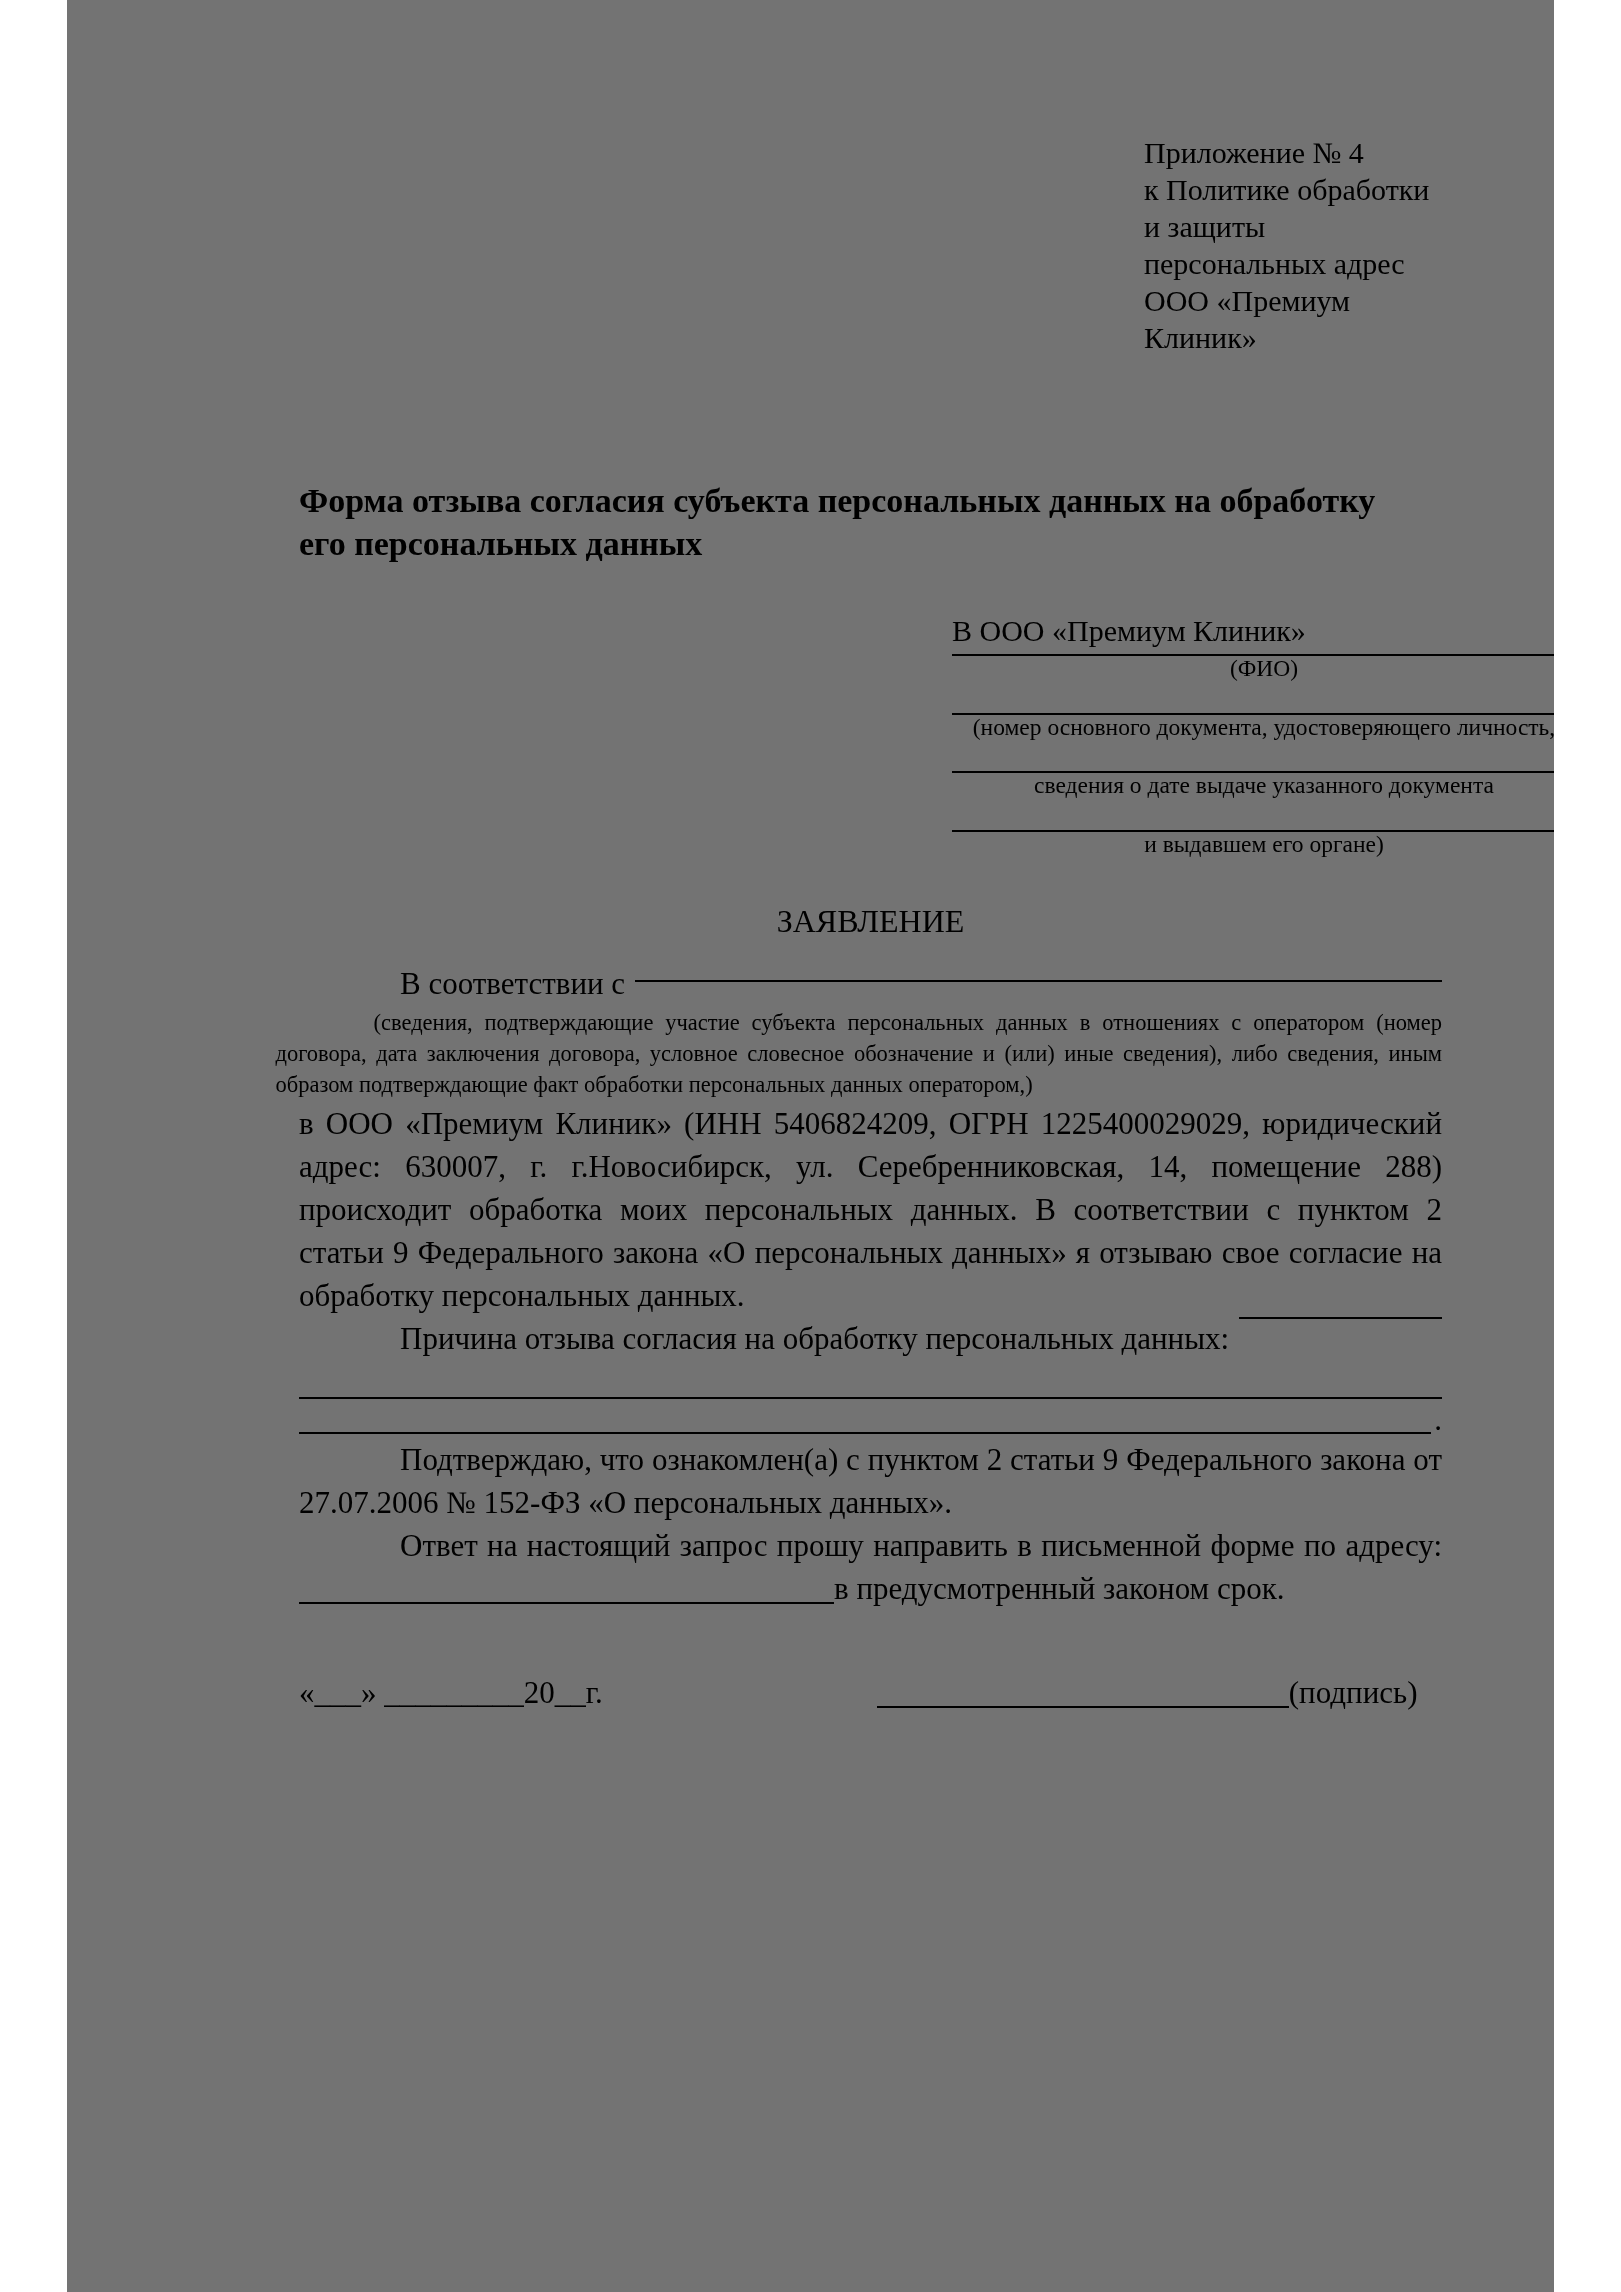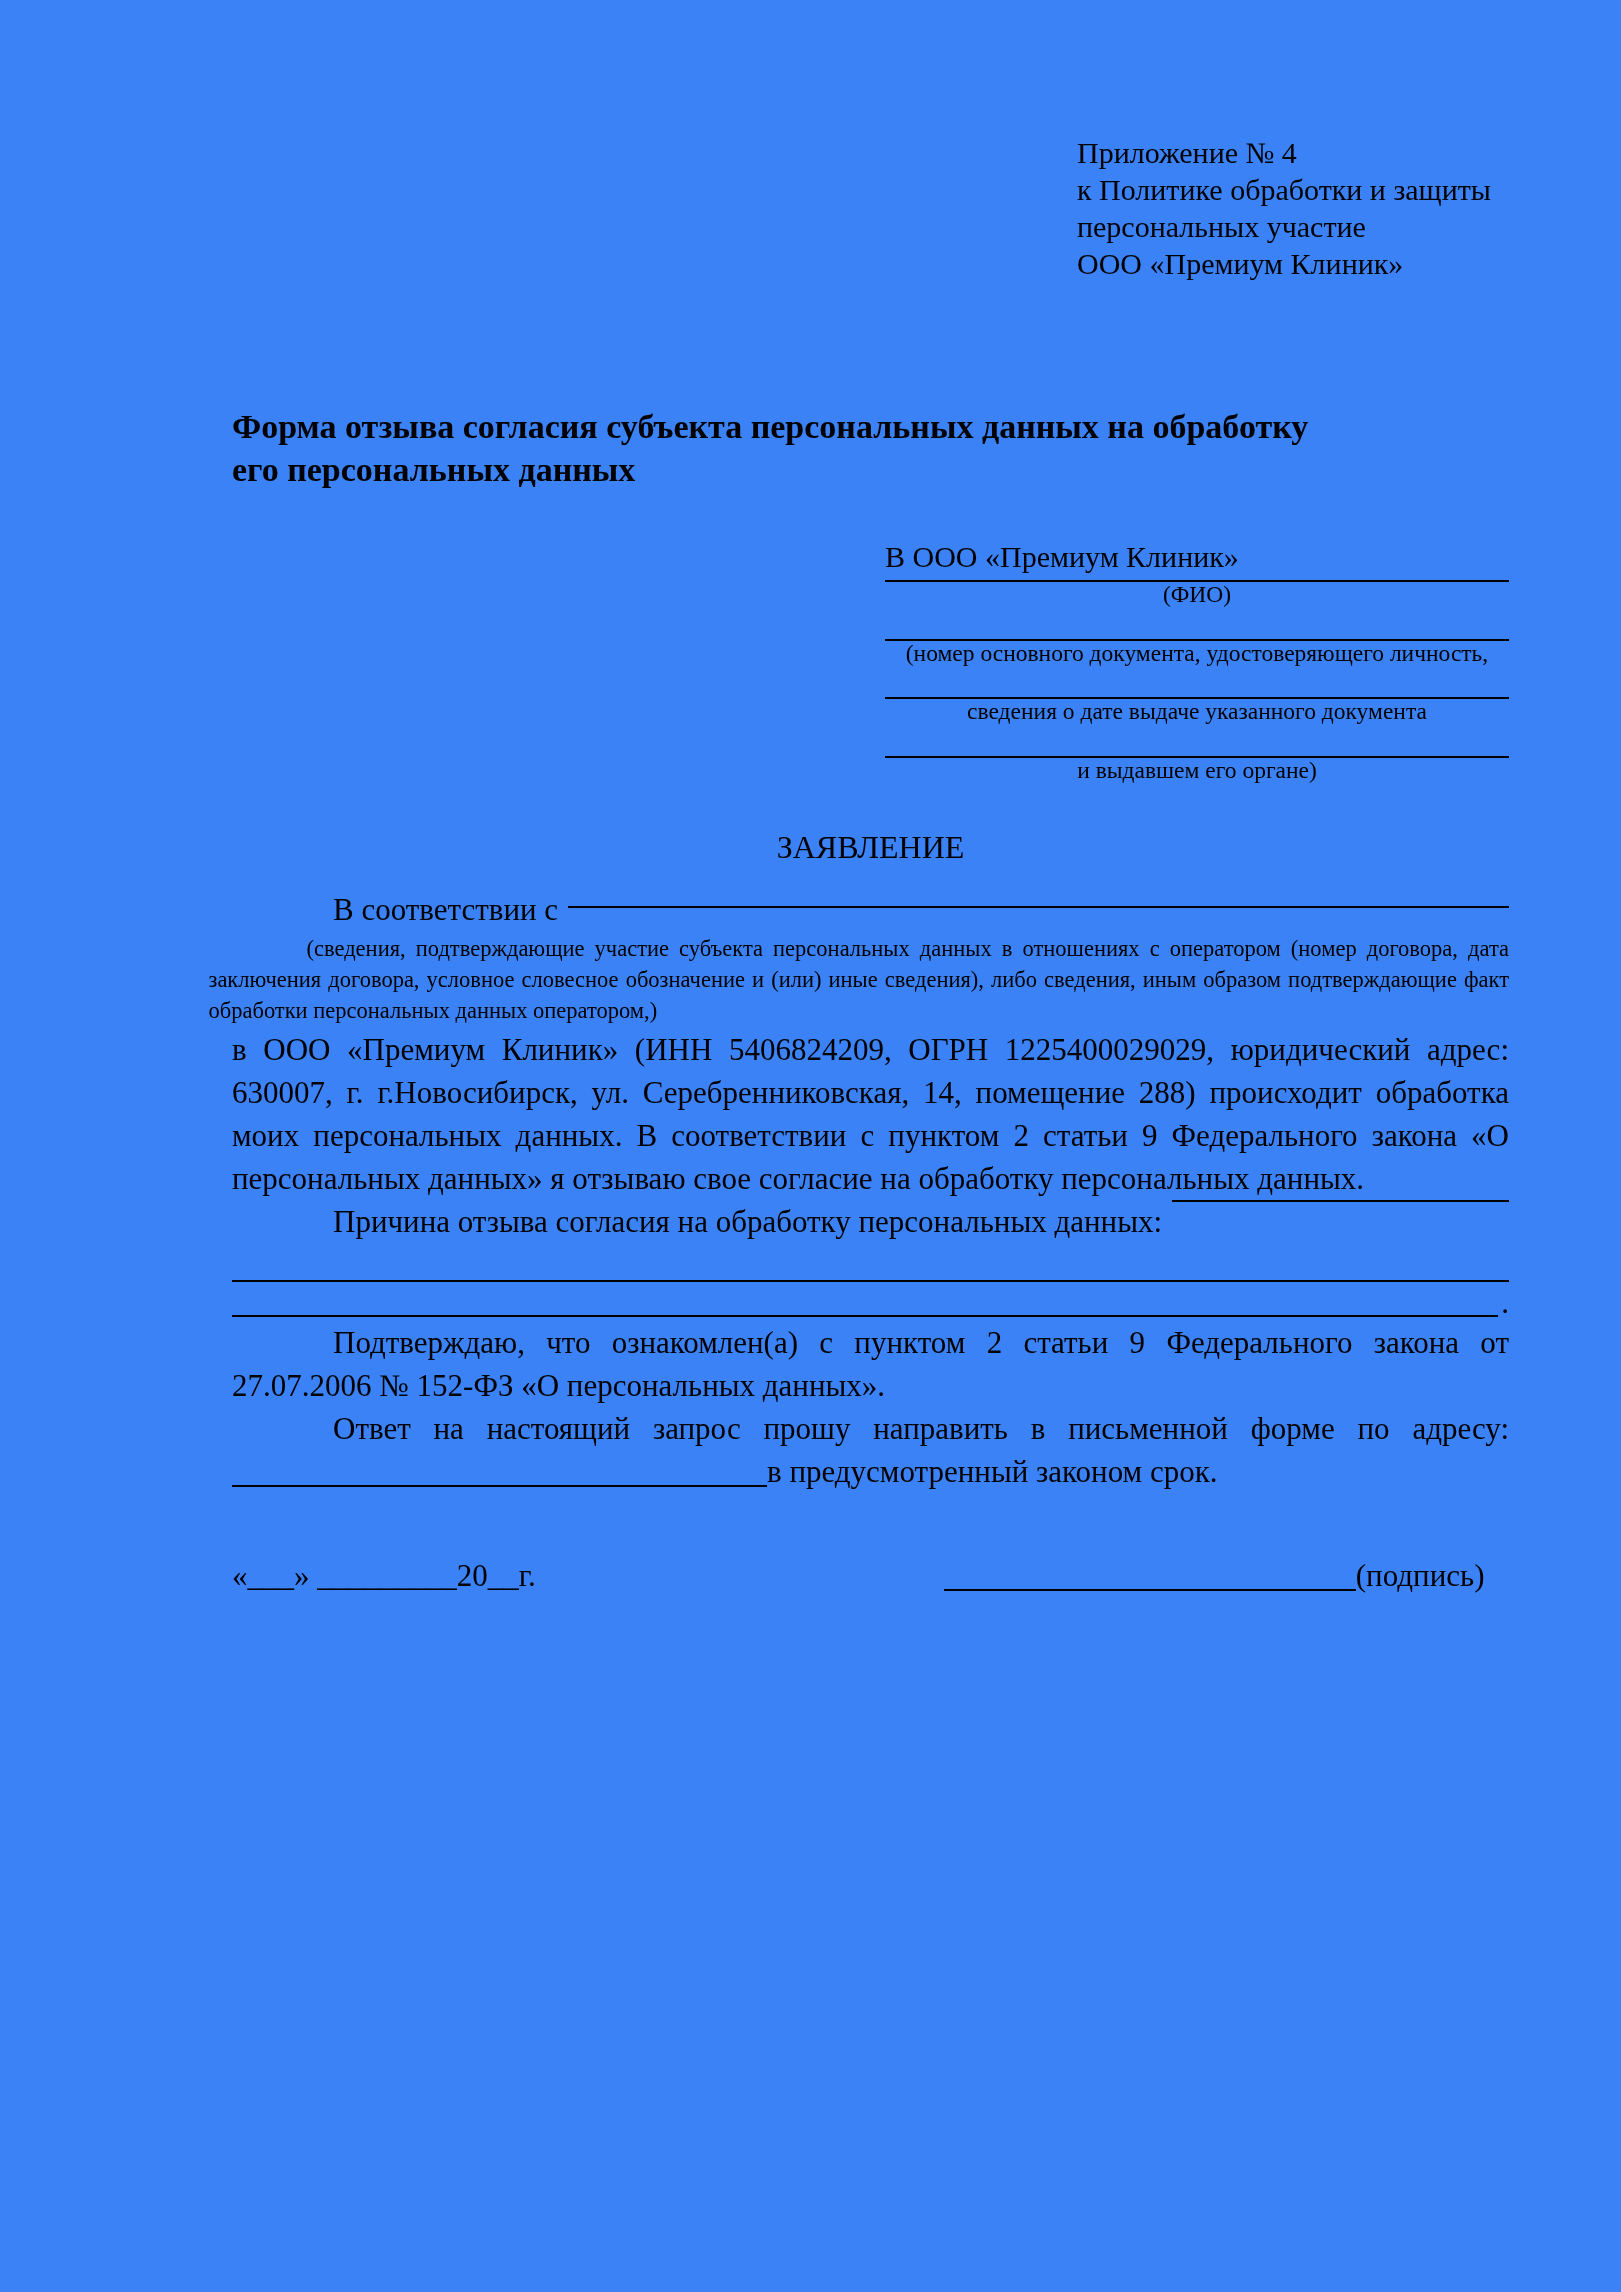--- a/index.html
+++ b/index.html
@@ -1,21 +1,21 @@
 <!DOCTYPE html>
 <html lang="ru"><head>
 <meta charset="utf-8">
 <style>
   html, body { margin: 0; padding: 0; background: #fff; }
   .page {
     position: relative;
-    width: 1621px;
+    width: 1487px;
     height: 2293px;
     margin: 0 auto;
-    background: #3b82f6;
+    background: #737373;
     color: #000000;
     font-family: "Liberation Serif", "DejaVu Serif", serif;
     font-size: 31px;
     box-sizing: border-box;
     padding: 134px 112px 0 232px;
     overflow: hidden;
   }
 
   
   .appendix {
@@ -146,21 +146,21 @@
   .sig-caption { white-space: nowrap; }
 </style>
 </head>
 <body>
 
 <div class="page">
 
   <div class="appendix">
     <div>Приложение № 4</div>
     <div>к Политике обработки и защиты</div>
-    <div>персональных участие</div>
+    <div>персональных адрес</div>
     <div>ООО «Премиум Клиник»</div>
   </div>
 
   <div class="title">
     <div>Форма отзыва согласия субъекта персональных данных на обработку</div>
     <div>его персональных данных</div>
   </div>
 
   <div class="addressee">
     <div>В ООО «Премиум Клиник»</div>

